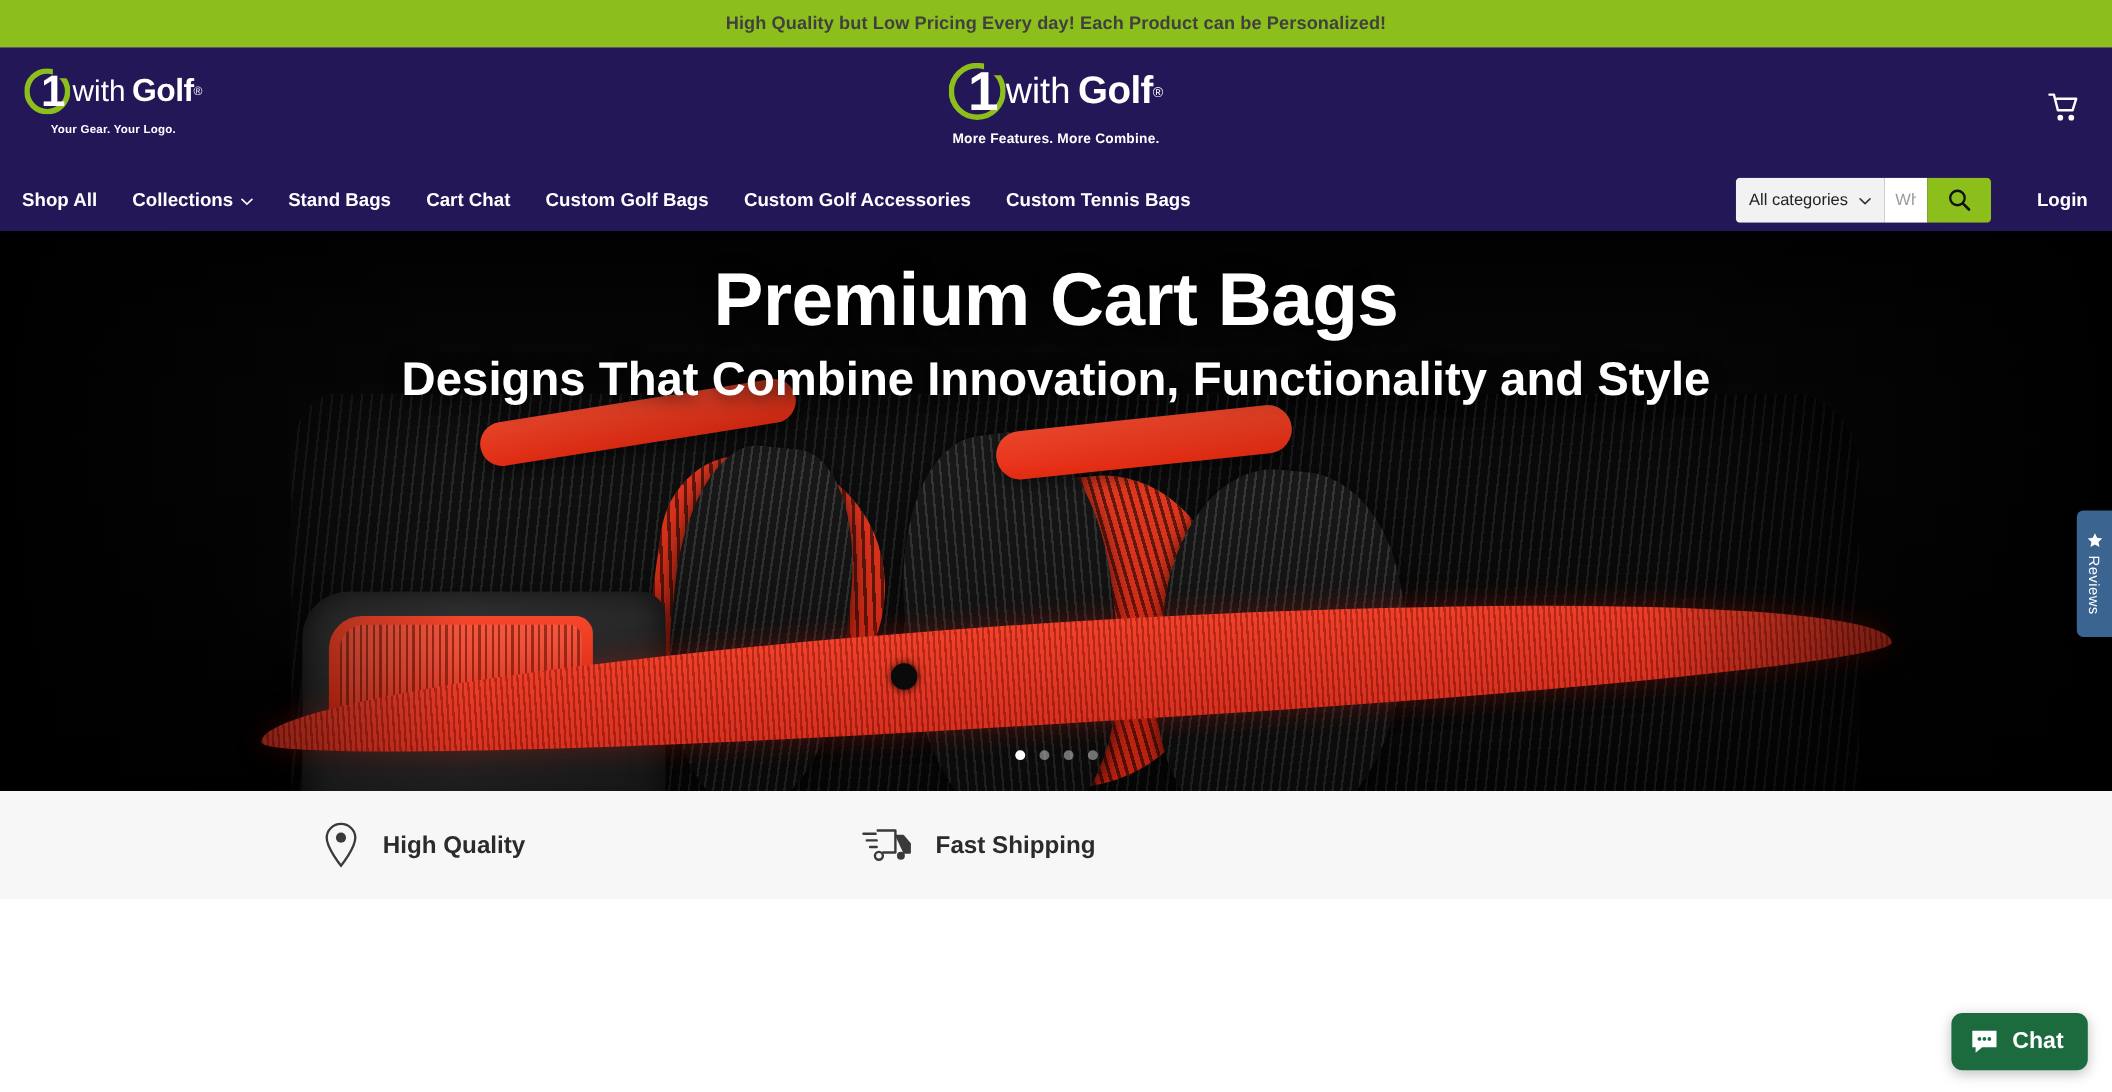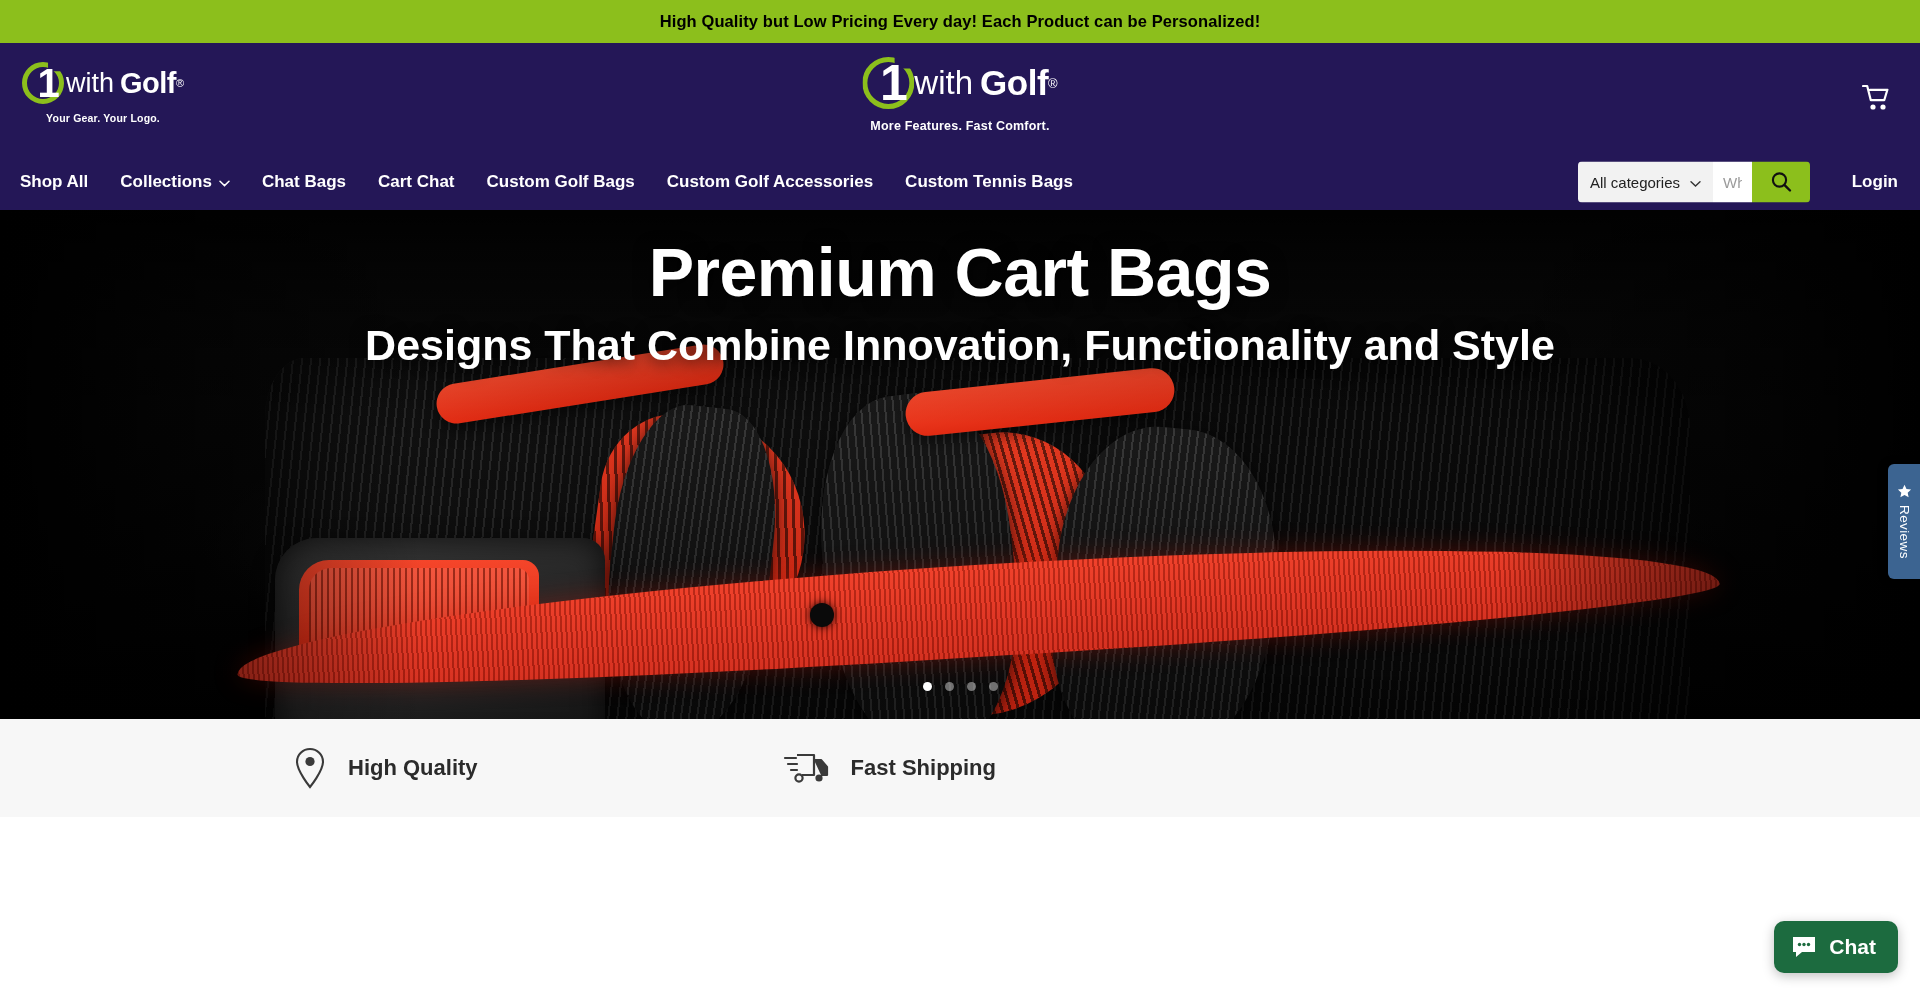--- a/index.html
+++ b/index.html
@@ -10,21 +10,21 @@
     background: #fff;
   }
 
   
   .announce {
     height: 43px;
     background: #8cbf1c;
     display: flex; align-items: center; justify-content: center;
   }
   .announce-text {
-    font-size: 16.5px; font-weight: 700; color: #000000;
+    font-size: 16.5px; font-weight: 700; color: #404040;
     letter-spacing: .1px;
   }
 
   
   .header {
     background: #241757;
     position: relative;
     height: 167px;
   }
   .header-top {
@@ -353,21 +353,21 @@
     <a class="logo logo-center">
       <span class="logo-row">
         <span class="logo-mark">
           <span class="logo-ring"></span>
           <span class="logo-one">1</span>
         </span>
         <span class="logo-with">with</span>
         <span class="logo-golf">Golf</span>
         <span class="logo-reg">®</span>
       </span>
-      <span class="logo-tag">More Features.  Fast Comfort.</span>
+      <span class="logo-tag">More Features.  More Combine.</span>
     </a>
 
     <div class="cart-btn">
       <svg width="30" height="28" viewBox="0 0 30 28">
         <path d="M1 2h4.2l3.6 14.2h13.4l3.2-10.4H8" fill="none" stroke="#fff" stroke-width="2.2" stroke-linecap="round" stroke-linejoin="round"></path>
         <circle cx="11" cy="23" r="2.6" fill="#fff"></circle>
         <circle cx="21" cy="23" r="2.6" fill="#fff"></circle>
       </svg>
     </div>
   </div>
@@ -379,21 +379,21 @@
       </div>
       <div class="nav-item">
         <span>Collections</span>
         <span class="caret">
           <svg width="11" height="7" viewBox="0 0 11 7">
               <path d="M1 1.3 5.5 5.6 10 1.3" fill="none" stroke="#fff" stroke-width="1.5" stroke-linecap="round"></path>
             </svg>
         </span>
       </div>
       <div class="nav-item">
-        <span>Chat Bags</span>
+        <span>Stand Bags</span>
       </div>
       <div class="nav-item">
         <span>Cart Chat</span>
       </div>
       <div class="nav-item">
         <span>Custom Golf Bags</span>
       </div>
       <div class="nav-item">
         <span>Custom Golf Accessories</span>
       </div>

